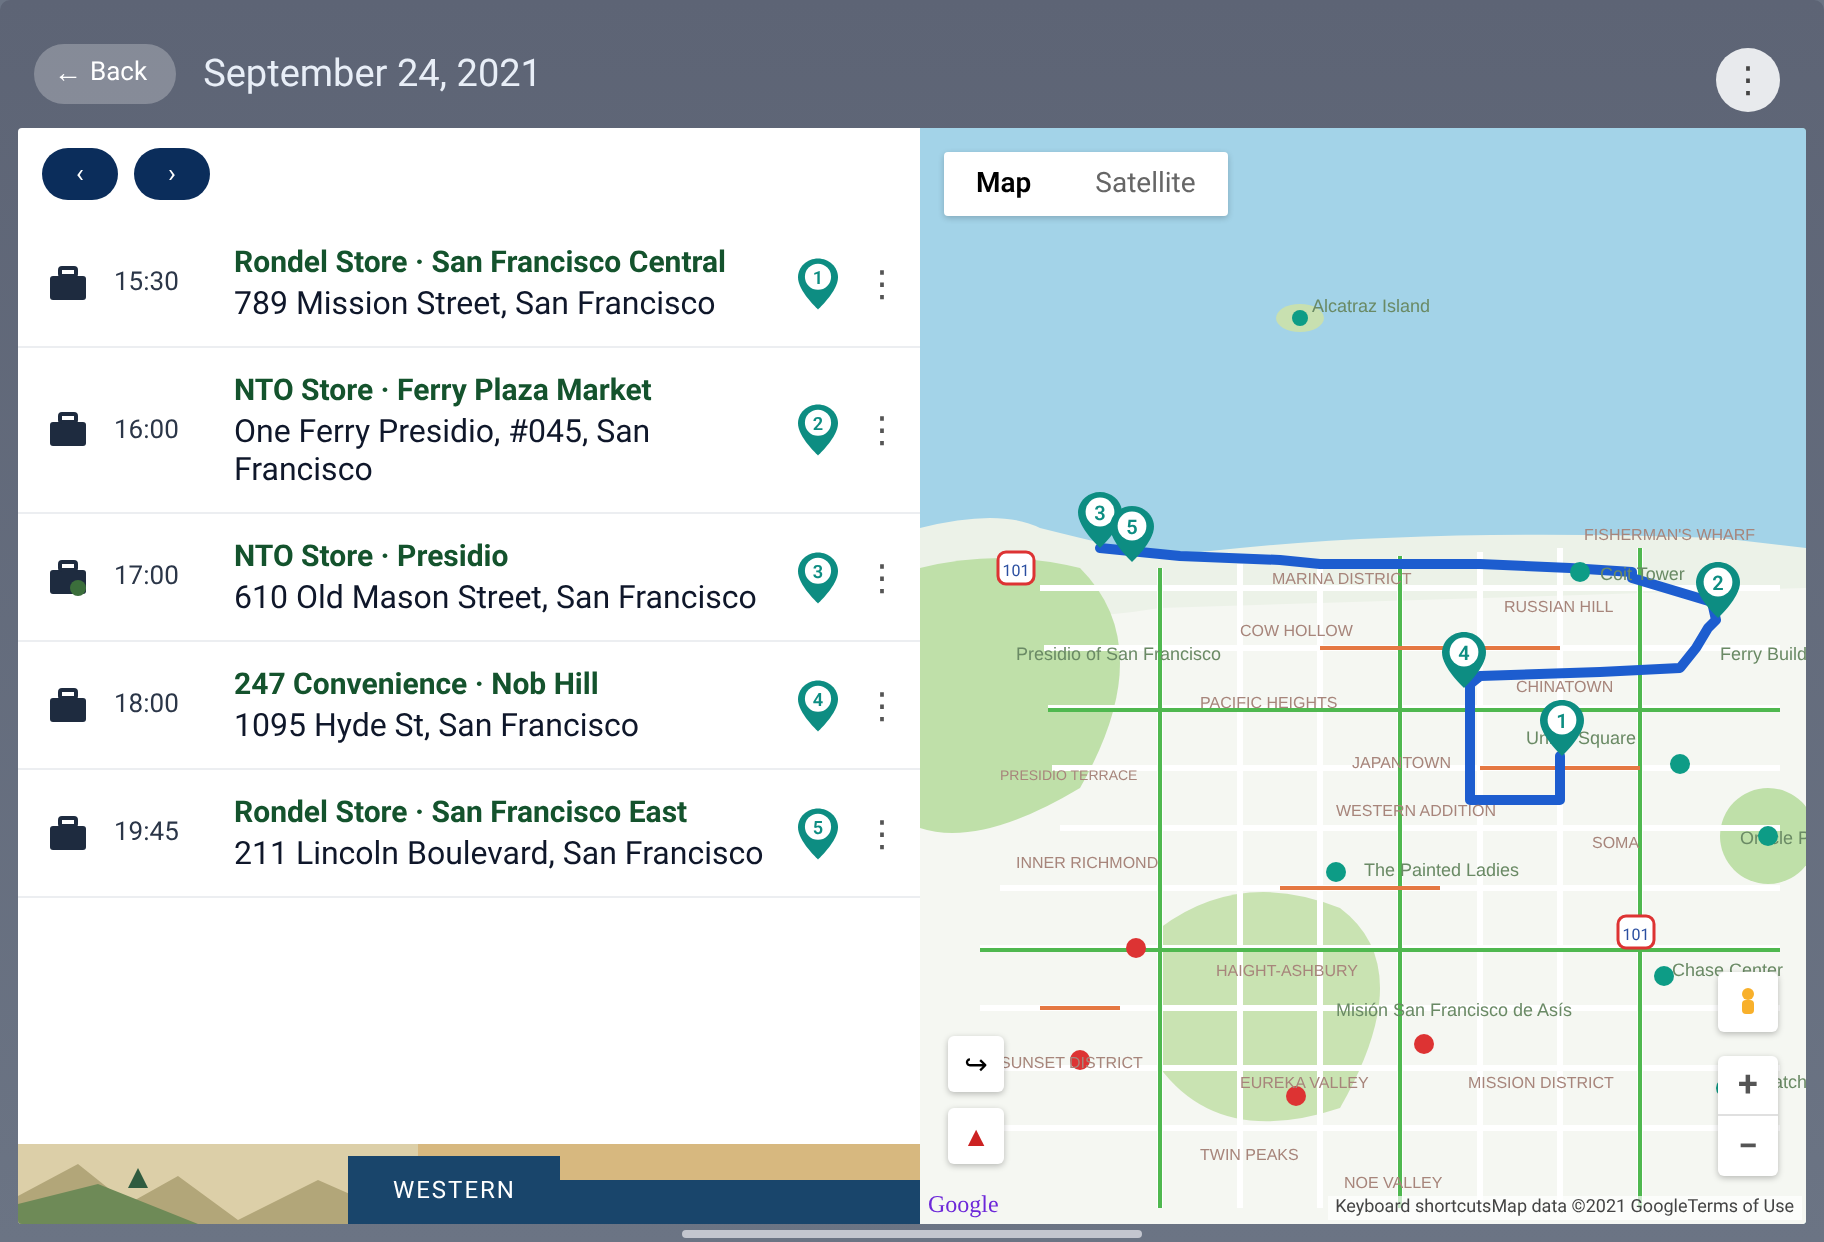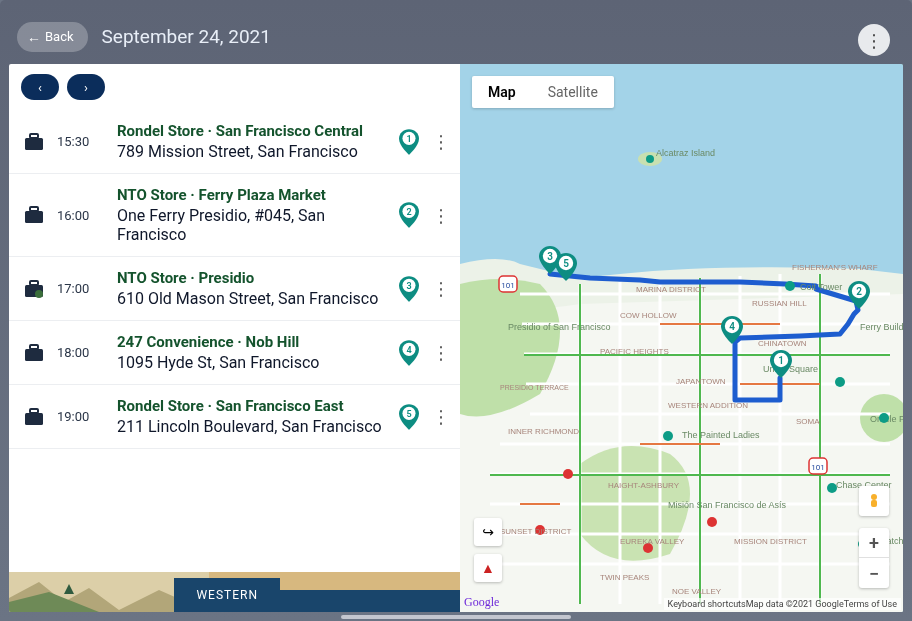--- a/index.html
+++ b/index.html
@@ -265,21 +265,21 @@
     <div class="vr-more">⋮</div>
   </div>
             <div class="visit-row">
     <div class="vr-icon">
                 <svg width="20" height="18" viewBox="0 0 20 18">
     <rect x="1" y="5" width="18" height="12" rx="1.5" fill="#1e2b3f"></rect>
     <rect x="6" y="1" width="8" height="4" rx="1" fill="none" stroke="#1e2b3f" stroke-width="2"></rect>
 
   </svg>
               </div>
-    <div class="vr-time">19:00</div>
+    <div class="vr-time">19:45</div>
     <div class="vr-text">
       <div class="vr-title">Rondel Store · San Francisco East</div>
       <div class="vr-sub">211 Lincoln Boulevard, San Francisco</div>
     </div>
     <div class="vr-pin">
                 <svg width="20" height="26" viewBox="0 0 22 28">
     <path d="M11 0 C5 0 0 4.6 0 10.3 C0 18 11 28 11 28 C11 28 22 18 22 10.3 C22 4.6 17 0 11 0 Z" fill="#0d8d82"></path>
     <circle cx="11" cy="10" r="7.2" fill="#ffffff"></circle>
     <text x="11" y="14" text-anchor="middle" font-size="10" font-weight="600" fill="#0d8d82">5</text>
   </svg>

